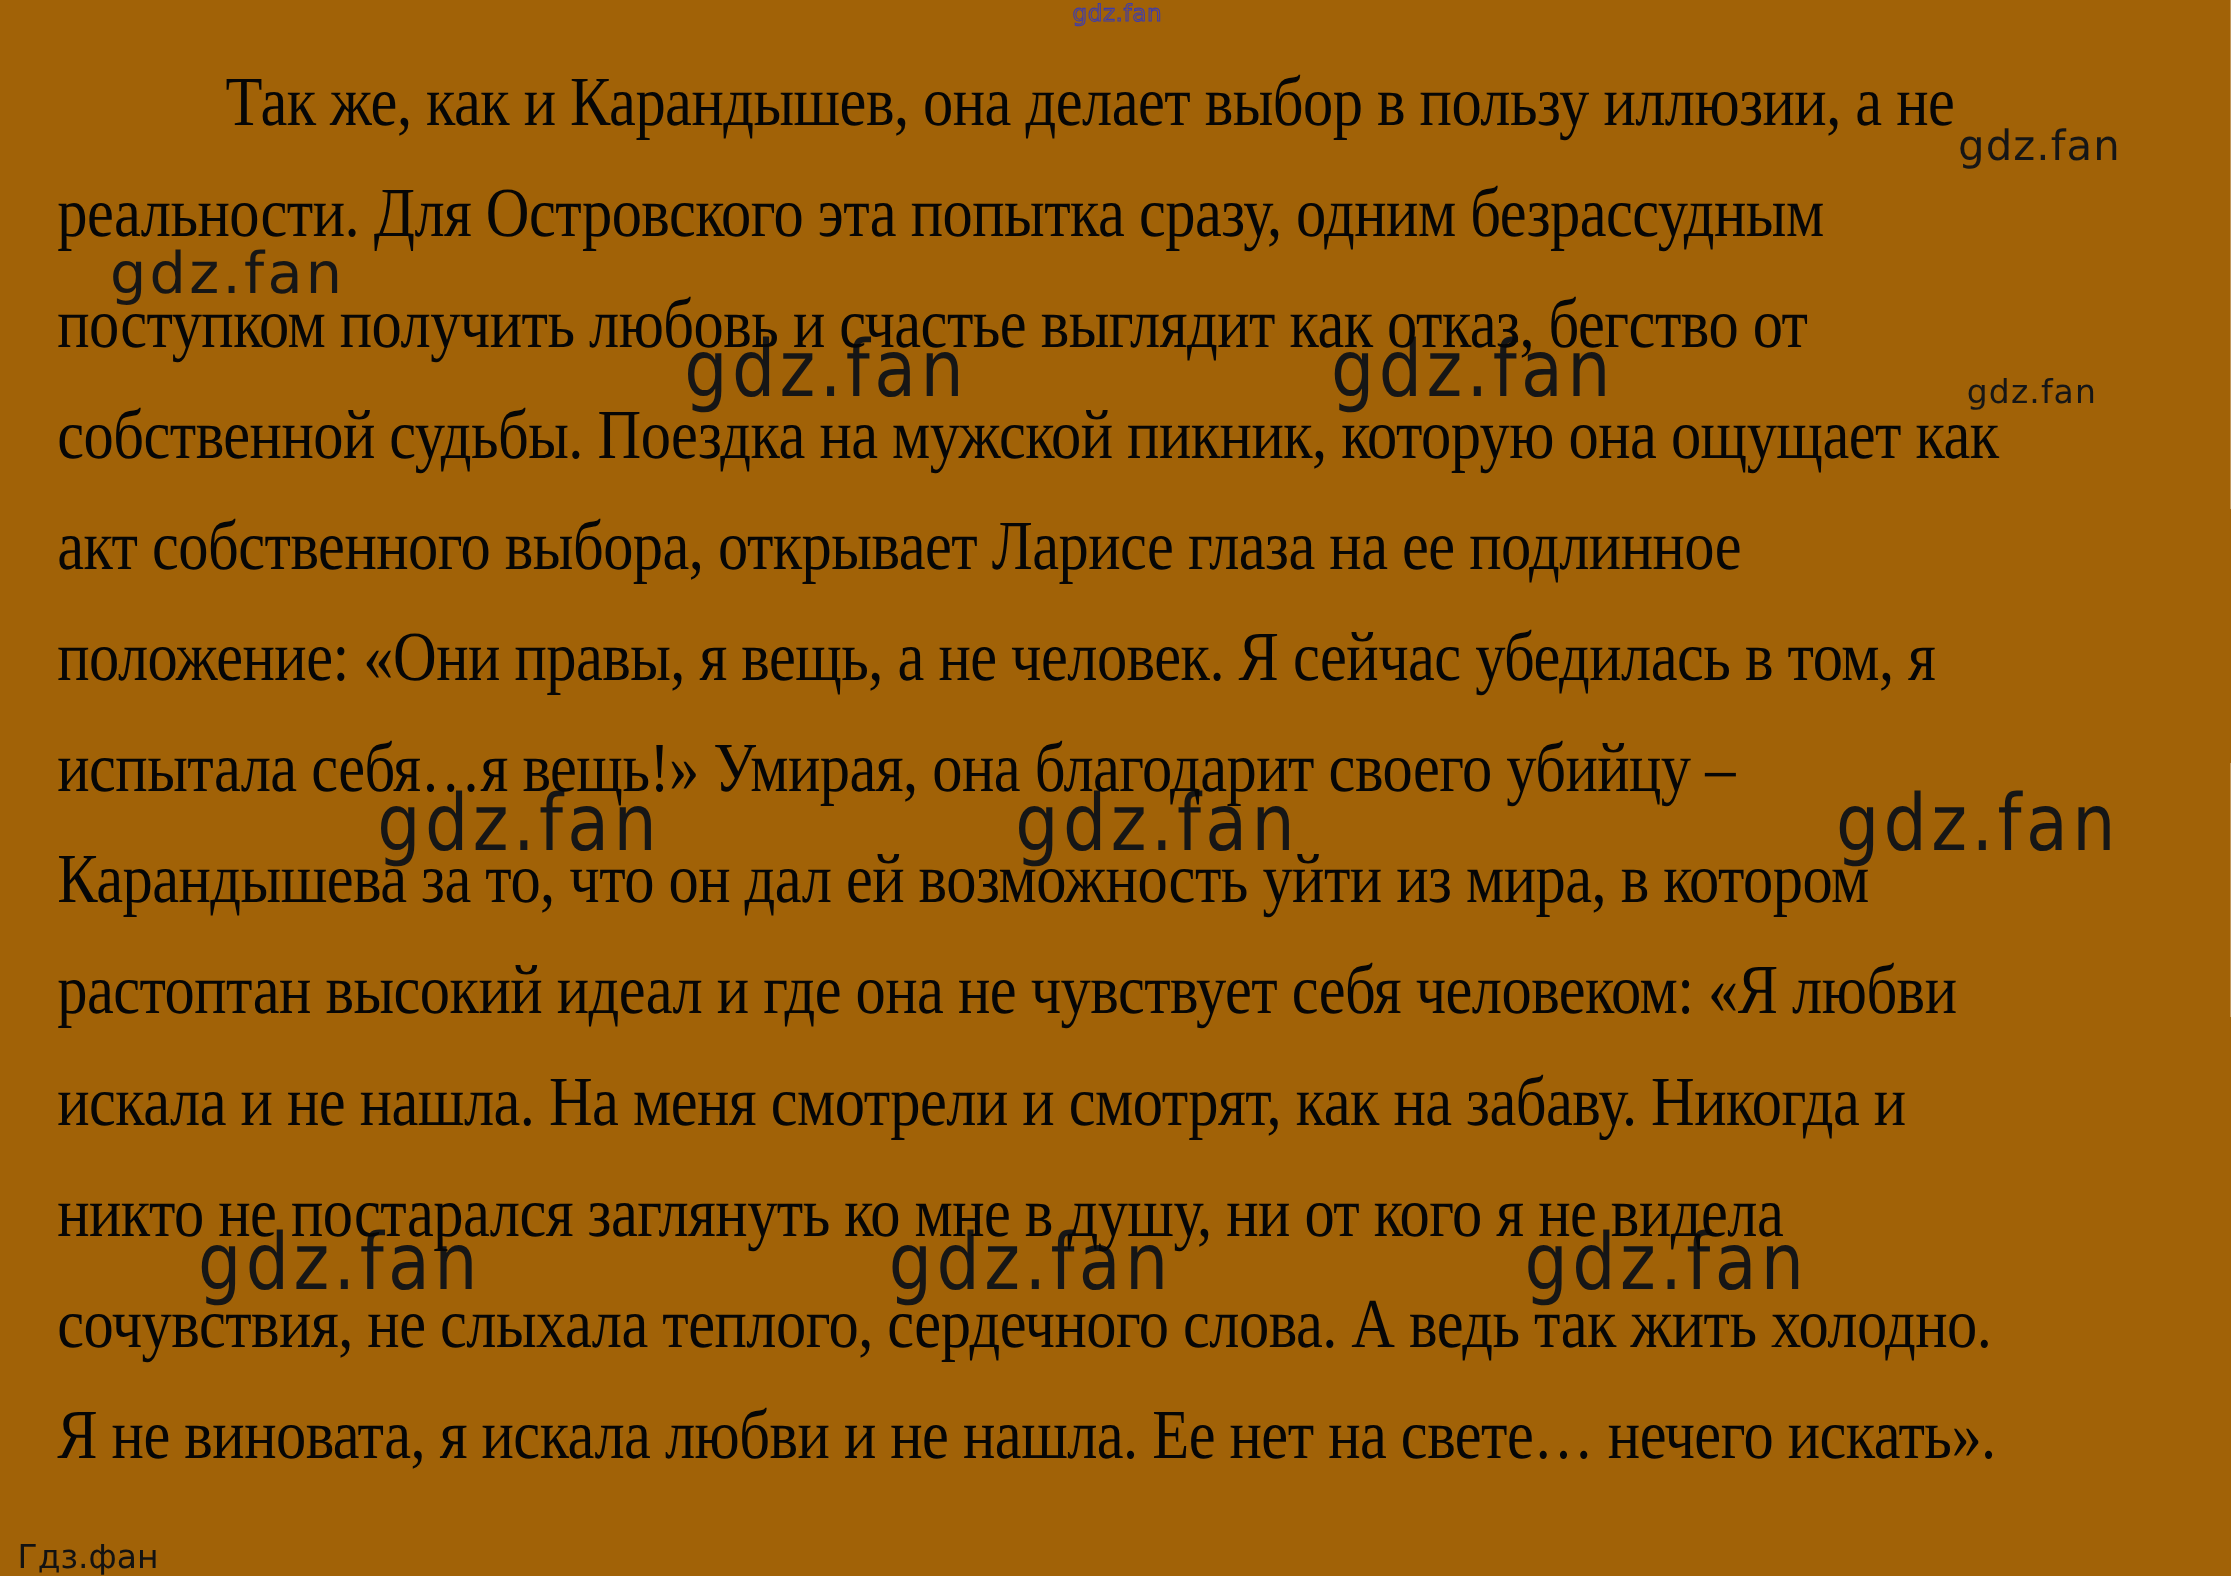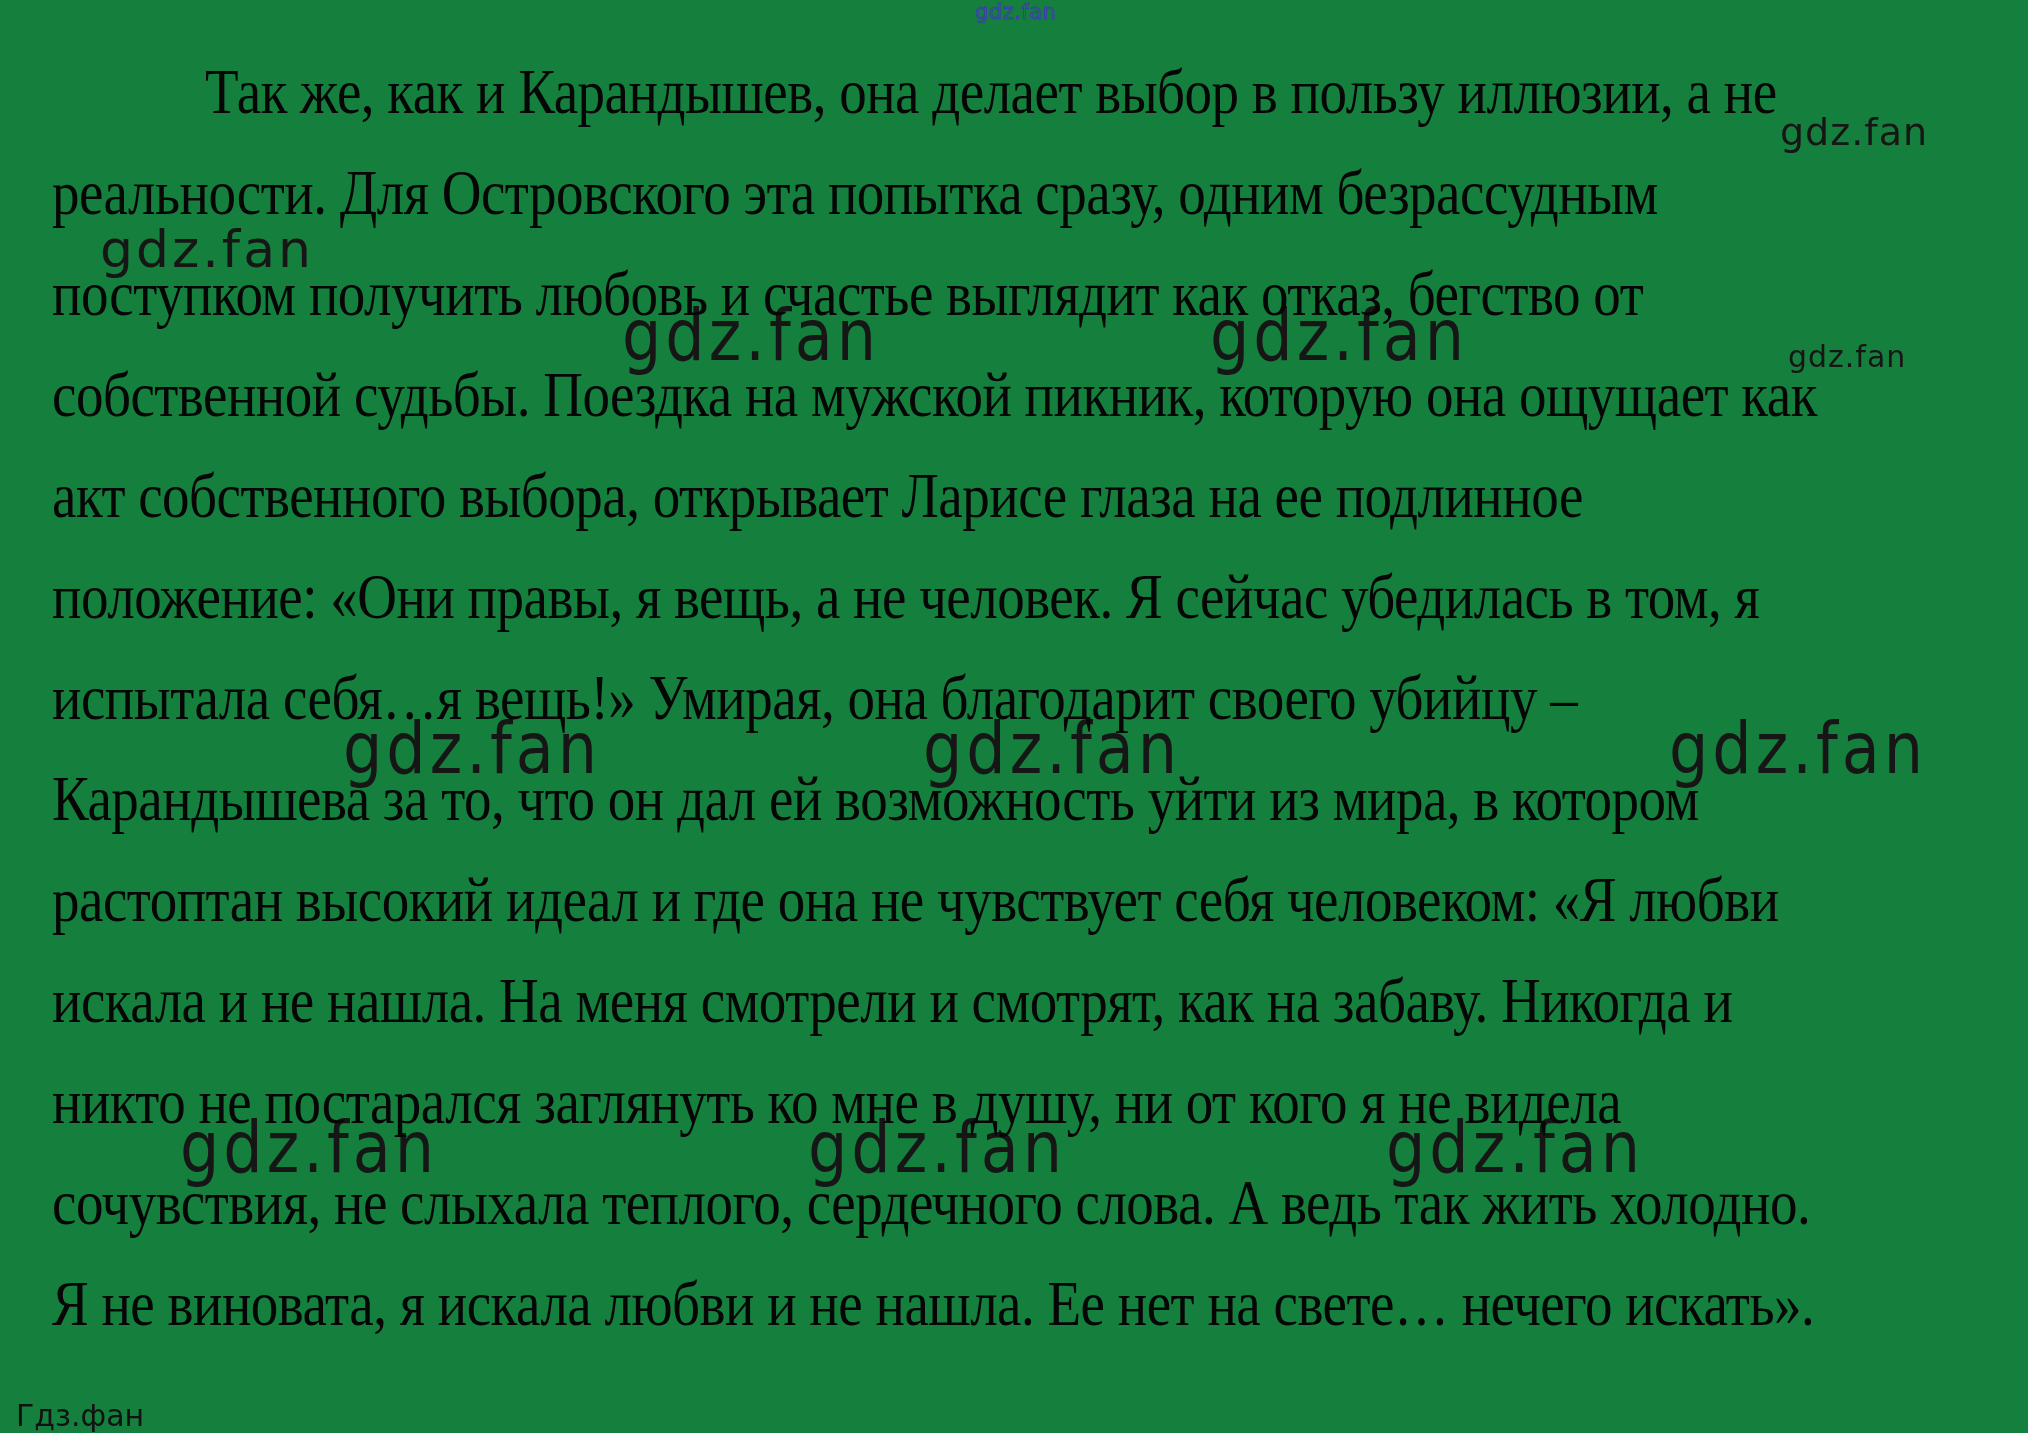--- a/index.html
+++ b/index.html
@@ -1,20 +1,20 @@
 <!DOCTYPE html>
 <html><head>
 <meta charset="utf-8">
 <style>
   html, body { margin: 0; padding: 0; background: #ffffff; }
   .page {
     position: relative;
     width: 2028px;
     height: 1433px;
-    background: #15803d;
+    background: #a16207;
     overflow: hidden;
   }
   
   .line {
     position: absolute;
     left: 52px;
     font-family: "Liberation Serif", serif;
     font-size: 55px;
     line-height: 1;
     letter-spacing: -0.5px;

